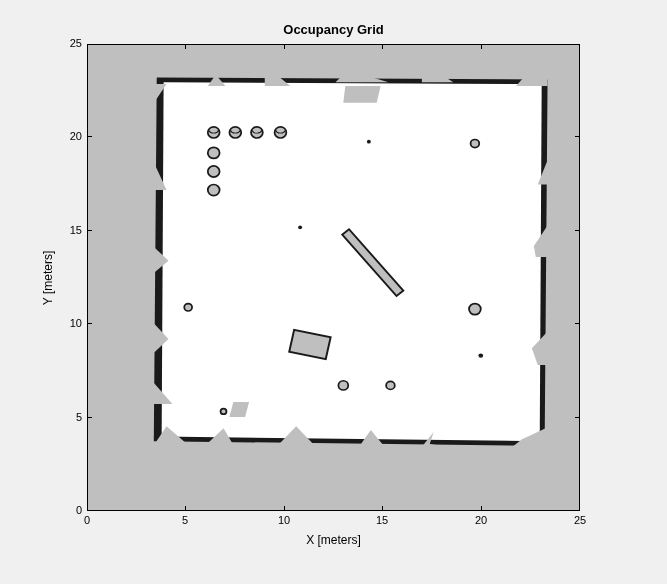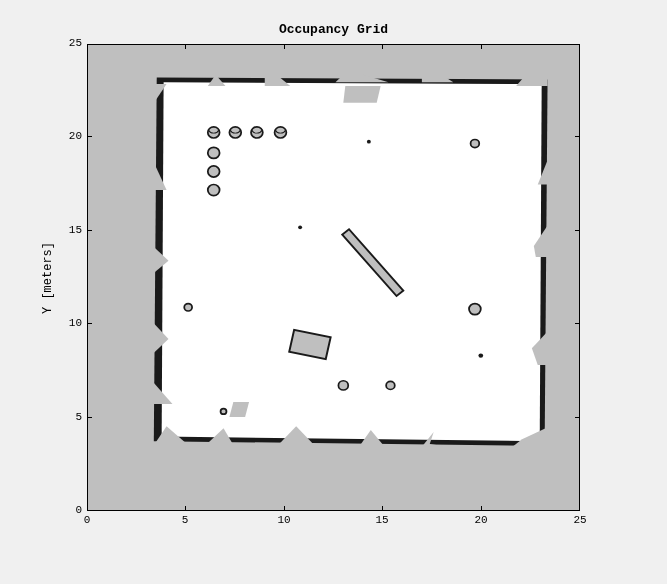--- a/index.html
+++ b/index.html
@@ -11,21 +11,20 @@
     font-family: Helvetica, Arial, sans-serif;
     font-size: 11px;
     color: #000;
   }
   .figure {
     position: absolute;
     left: 0; top: 0;
     width: 667px;
     height: 584px;
     background: #f0f0f0;
-    font-family: Liberation Mono, monospace;
   }
   .axes {
     position: absolute;
     
     left: 87px;
     top: 44px;
     width: 493px;
     height: 467px;
     background: #fff;
     box-sizing: border-box;
@@ -217,17 +216,18 @@
   <div class="tickmark-y" style="left:87px; top:136px"></div>
   <div class="tickmark-y" style="left:87px; top:44px"></div>
 
   <div class="tickmark-y" style="left:575px; top:510px"></div>
   <div class="tickmark-y" style="left:575px; top:417px"></div>
   <div class="tickmark-y" style="left:575px; top:323px"></div>
   <div class="tickmark-y" style="left:575px; top:230px"></div>
   <div class="tickmark-y" style="left:575px; top:136px"></div>
   <div class="tickmark-y" style="left:575px; top:44px"></div>
 
+  <div class="xlabel">X [meters]</div>
   <div class="ylabel">
       <span>Y [meters]</span>
     </div>
 
 </div>
 
 </body></html>

